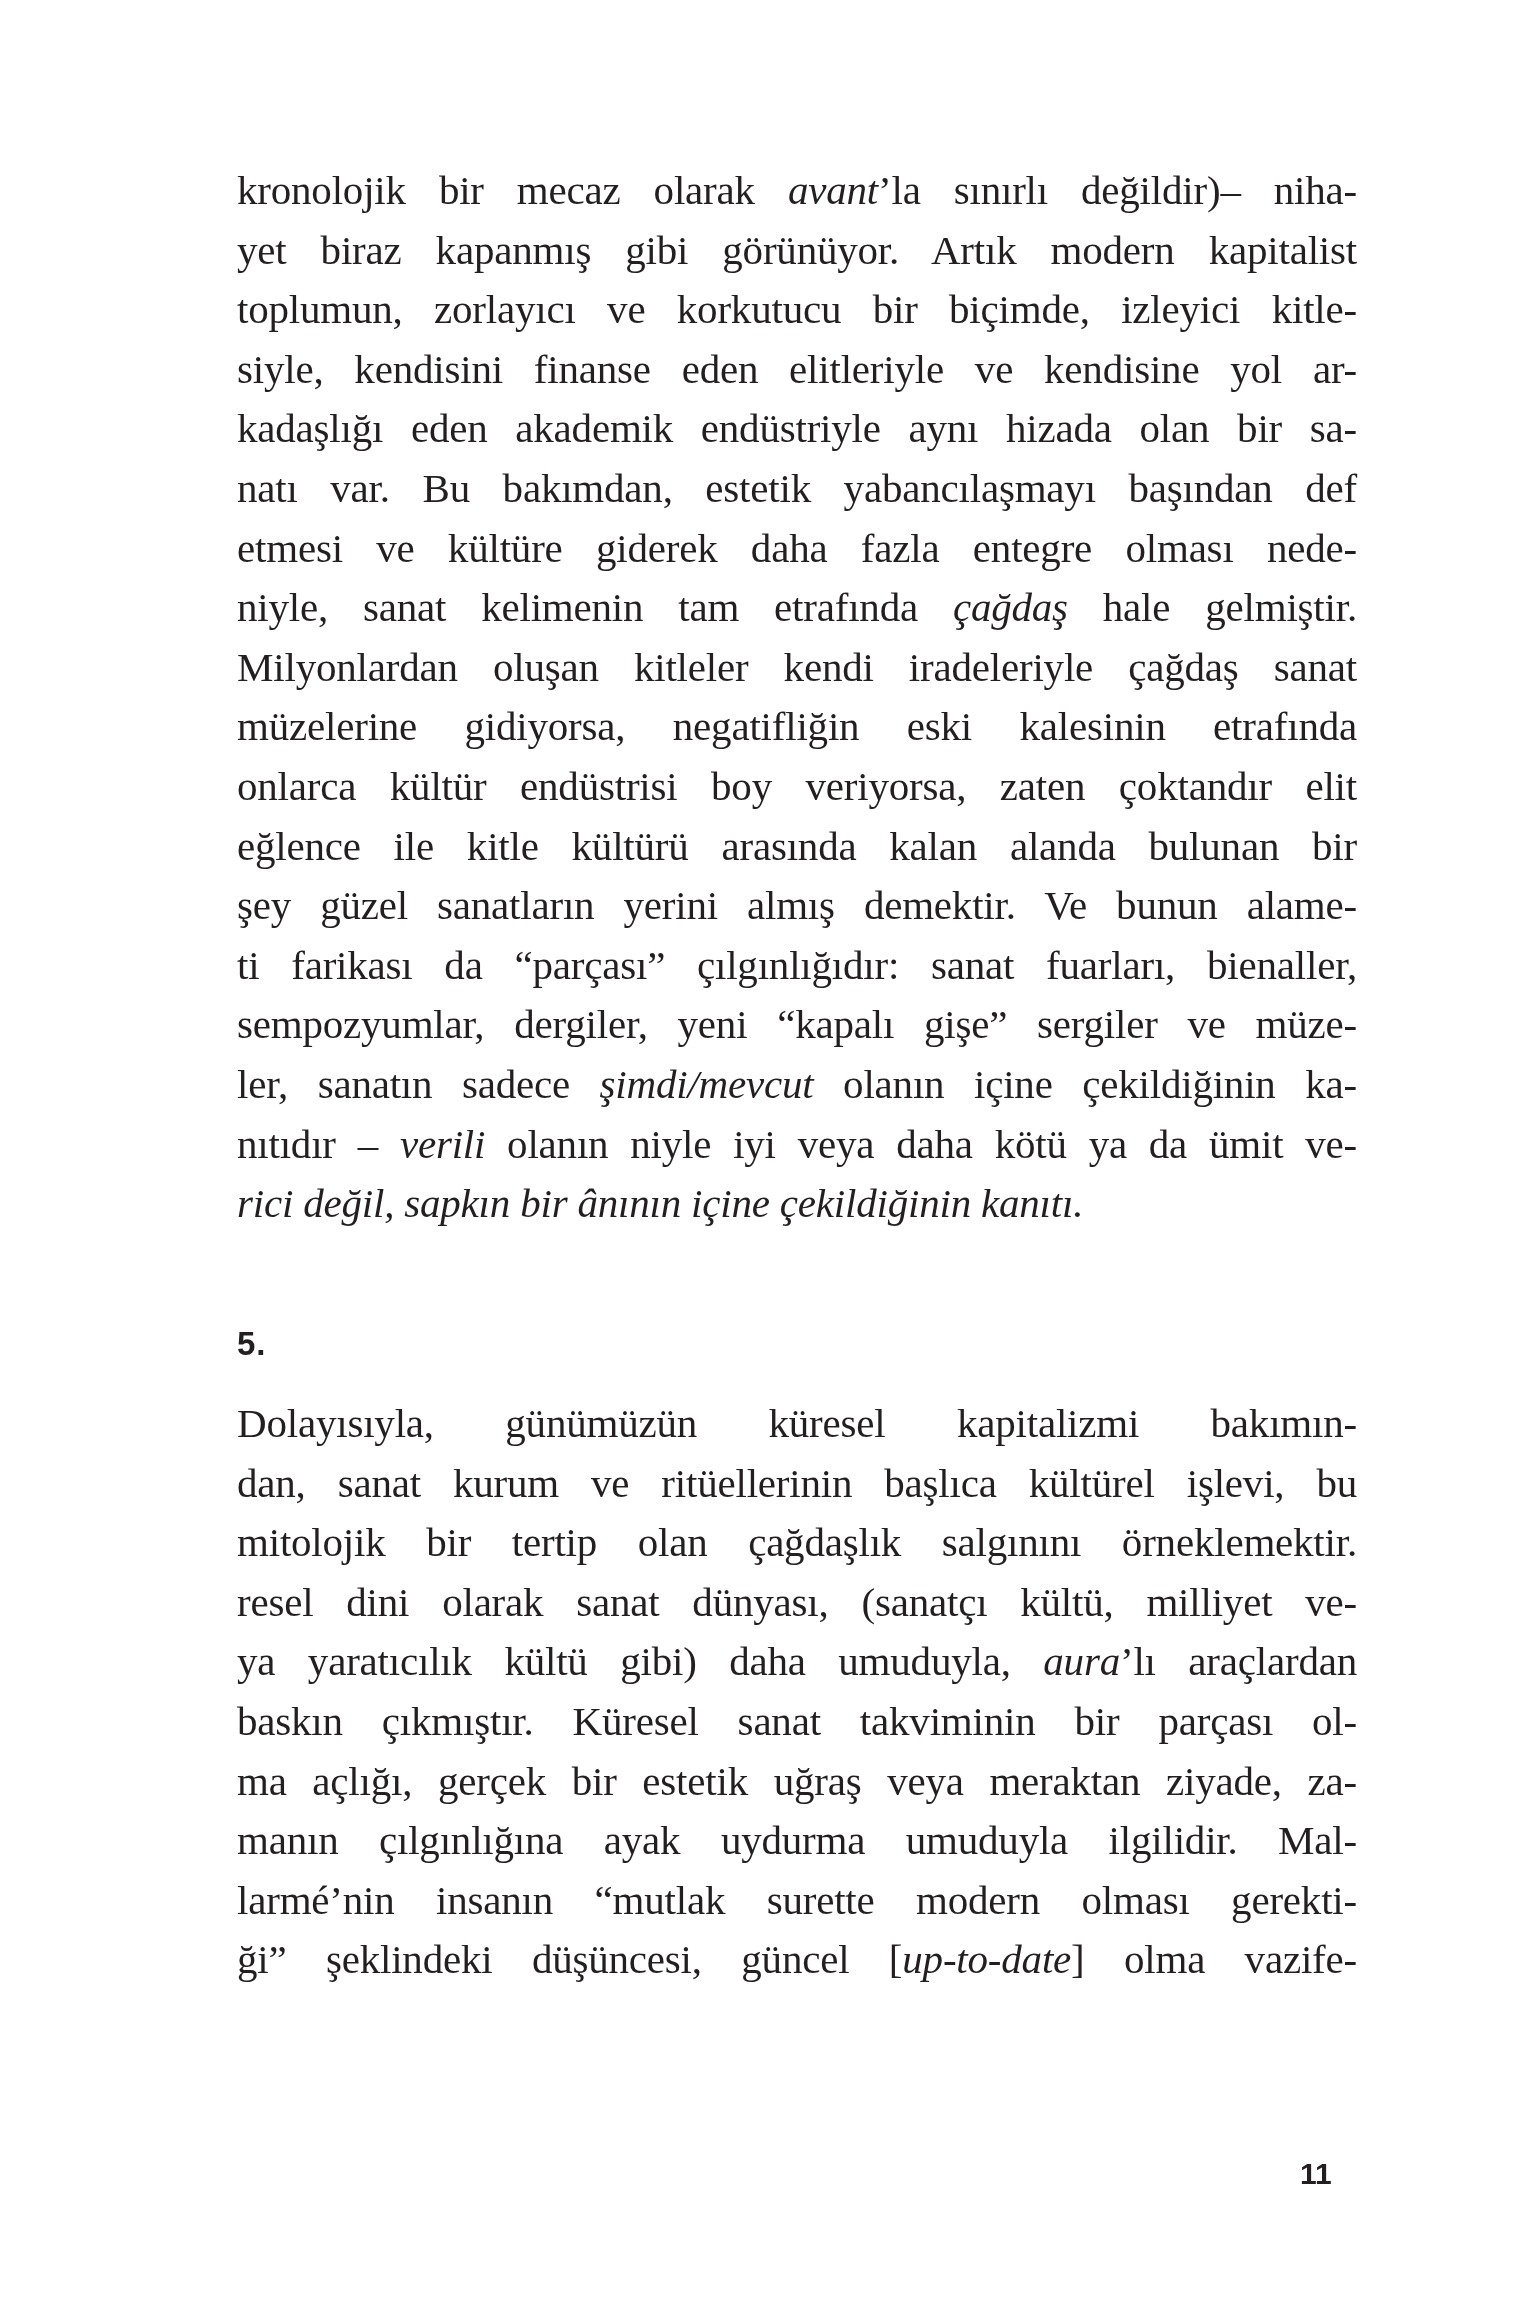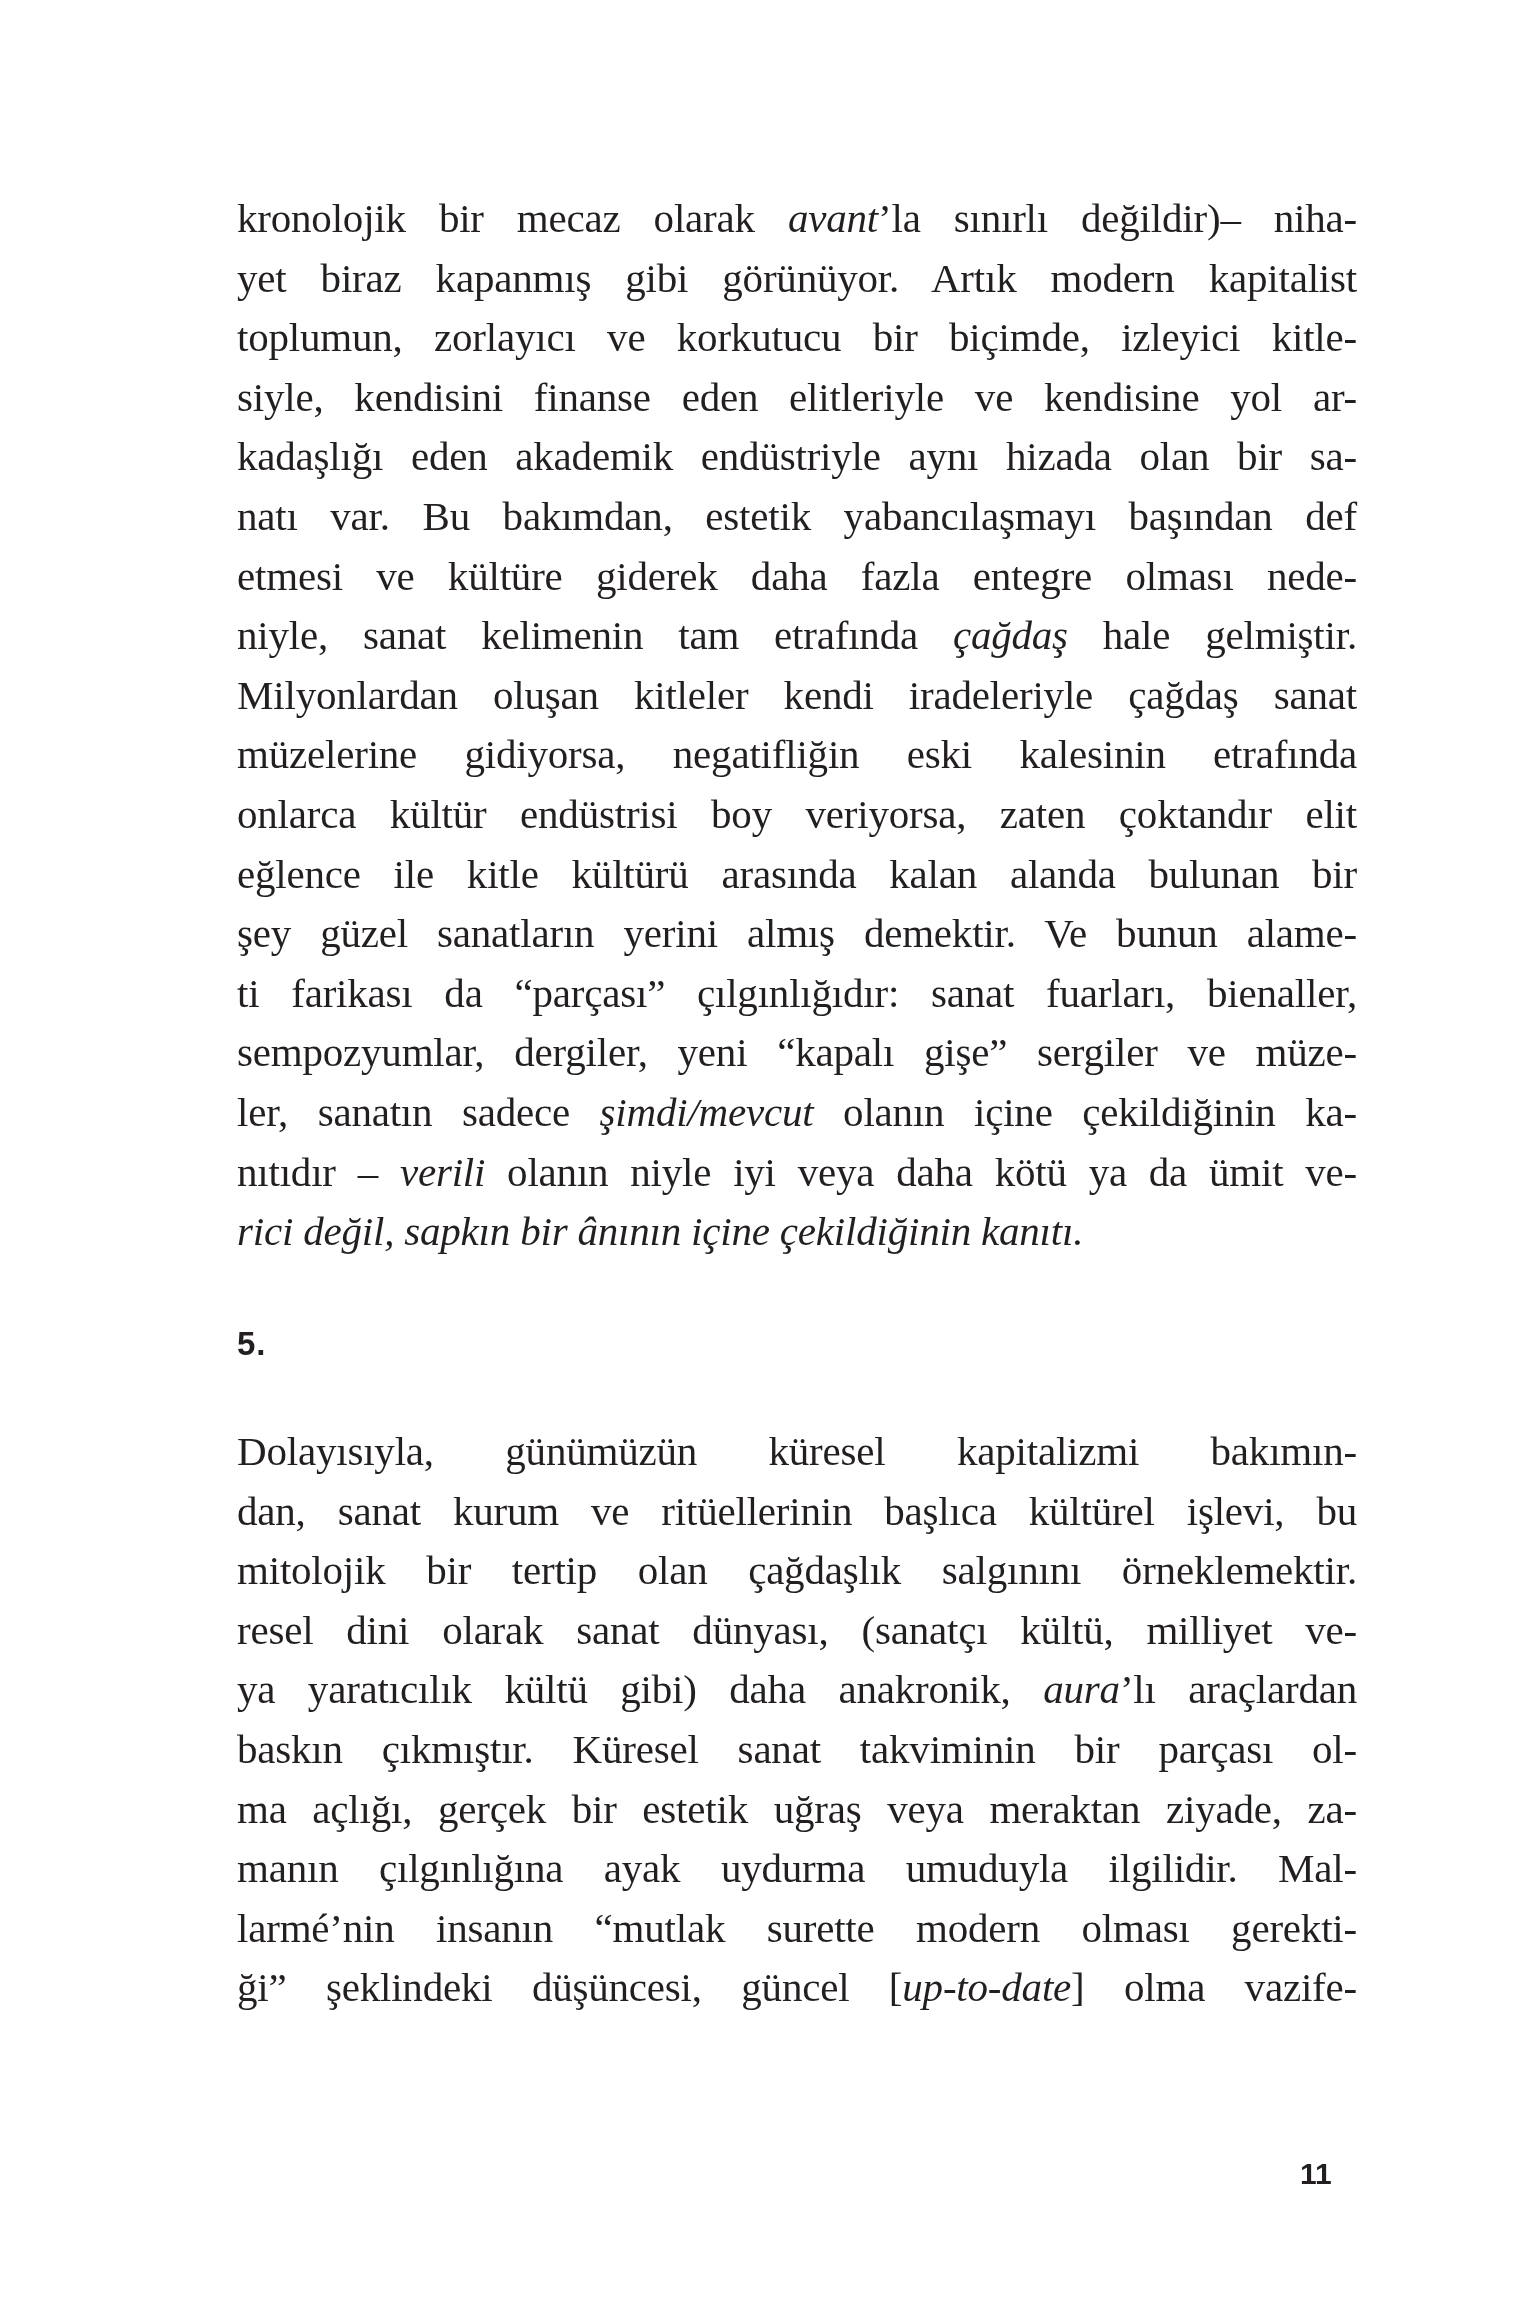--- a/index.html
+++ b/index.html
@@ -19,21 +19,20 @@
       position: absolute;
       left: 0; top: 0;
       width: 1536px;
       height: 2304px;
       background: #ffffff;
     }
     .text-block {
       position: absolute;
       left: 237px;
       width: 1120px;
-      margin-top: 28px;
     }
     .para-1 { top: 161px; }
     .para-2 { top: 1394px; }
     .line {
       display: block;
       height: 59.6px;
       line-height: 59.6px;
       font-size: 41px;
       letter-spacing: -0.2px;
       white-space: nowrap;
@@ -97,21 +96,21 @@
     <span class="line last"><span>rici değil, sapkın bir ânının içine çekildiğinin kanıtı.</span></span>
   </div>
 
   <div class="section-heading">5.</div>
 
   <div class="text-block para-2">
     <span class="line"><span>Dolayısıyla, günümüzün küresel kapitalizmi bakımın-</span></span>
     <span class="line"><span>dan, sanat kurum ve ritüellerinin başlıca kültürel işlevi, bu</span></span>
     <span class="line"><span>mitolojik bir tertip olan çağdaşlık salgınını örneklemektir.</span></span>
     <span class="line"><span>resel dini olarak sanat dünyası, (sanatçı kültü, milliyet ve-</span></span>
-    <span class="line"><span>ya yaratıcılık kültü gibi) daha anakronik, </span><em>aura</em><span>’lı araçlardan</span></span>
+    <span class="line"><span>ya yaratıcılık kültü gibi) daha umuduyla, </span><em>aura</em><span>’lı araçlardan</span></span>
     <span class="line"><span>baskın çıkmıştır. Küresel sanat takviminin bir parçası ol-</span></span>
     <span class="line"><span>ma açlığı, gerçek bir estetik uğraş veya meraktan ziyade, za-</span></span>
     <span class="line"><span>manın çılgınlığına ayak uydurma umuduyla ilgilidir. Mal-</span></span>
     <span class="line"><span>larmé’nin insanın “mutlak surette modern olması gerekti-</span></span>
     <span class="line"><span>ği” şeklindeki düşüncesi, güncel [</span><em>up-to-date</em><span>] olma vazife-</span></span>
   </div>
 
   <div class="page-number">11</div>
 
 </div>

